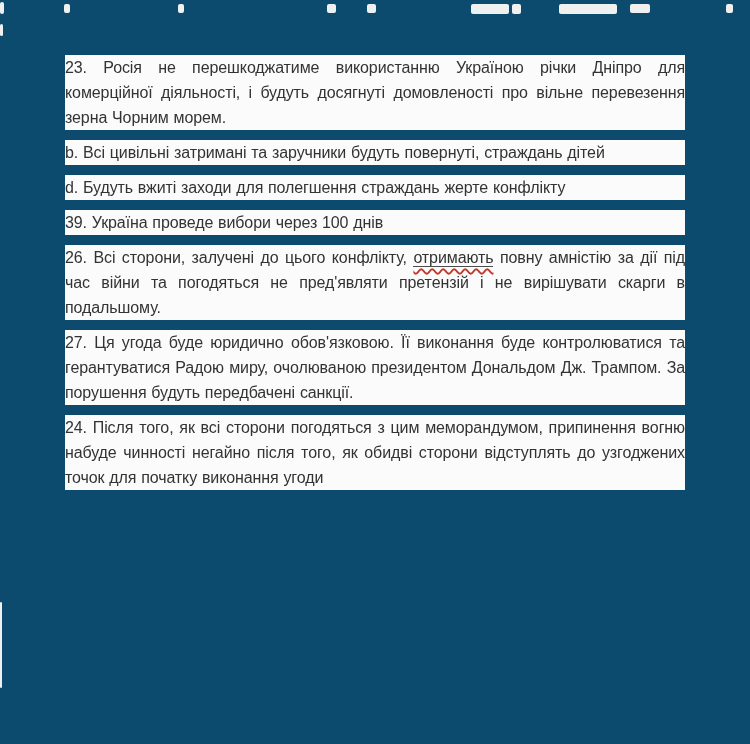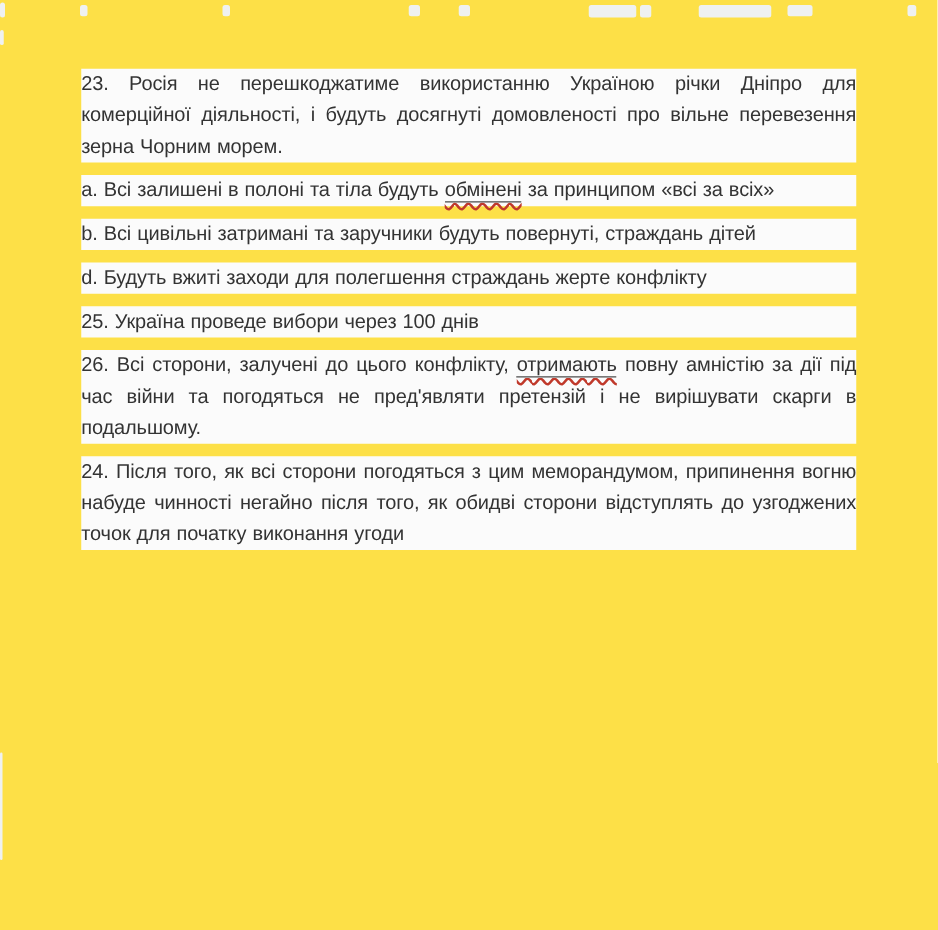--- a/index.html
+++ b/index.html
@@ -10,21 +10,21 @@
   body {
     width: 750px;
     height: 744px;
     position: relative;
     overflow: hidden;
     font-family: "Liberation Sans", sans-serif;
   }
   .page {
     position: absolute;
     inset: 0;
-    background: #fde047;
+    background: #0c4a6e;
   }
   .artifact {
     position: absolute;
     border-radius: 2px;
   }
   .doc-body {
     position: absolute;
     left: 65px;
     top: 55px;
     width: 620px;
@@ -61,20 +61,20 @@
       <div class="artifact" style="left: 471px; top: 4px; width: 38px; height: 10px; background: rgb(239, 241, 241);"></div>
       <div class="artifact" style="left: 512px; top: 4px; width: 9px; height: 10px; background: rgb(239, 241, 241);"></div>
       <div class="artifact" style="left: 559px; top: 4px; width: 58px; height: 10px; background: rgb(239, 241, 241);"></div>
       <div class="artifact" style="left: 630px; top: 4px; width: 20px; height: 9px; background: rgb(239, 241, 241);"></div>
       <div class="artifact" style="left: 726px; top: 4px; width: 7px; height: 9px; background: rgb(239, 241, 241);"></div>
       <div class="artifact" style="left: 0px; top: 24px; width: 3px; height: 12px; background: rgb(239, 241, 241);"></div>
       <div class="artifact" style="left: 0px; top: 602px; width: 2px; height: 86px; background: rgb(239, 241, 241);"></div>
     </div>
   <div class="doc-body" id="doc-body">
       <p class="para justify">23. Росія не перешкоджатиме використанню Україною річки Дніпро для комерційної діяльності, і будуть досягнуті домовленості про вільне перевезення зерна Чорним морем.</p>
-      <p class="para">a. Всі залишені в полоні та тіла будуть <span class="spellcheck">обмінені</span> за принципом «всі за всіх»</p>
       <p class="para">b. Всі цивільні затримані та заручники будуть повернуті, страждань дітей</p>
       <p class="para">d. Будуть вжиті заходи для полегшення страждань жерте конфлікту</p>
-      <p class="para">25. Україна проведе вибори через 100 днів</p>
+      <p class="para">39. Україна проведе вибори через 100 днів</p>
       <p class="para justify">26. Всі сторони, залучені до цього конфлікту, <span class="spellcheck">отримають</span> повну амністію за дії під час війни та погодяться не пред'являти претензій і не вирішувати скарги в подальшому.</p>
+      <p class="para justify">27. Ця угода буде юридично обов'язковою. Її виконання буде контролюватися та герантуватися Радою миру, очолюваною президентом Дональдом Дж. Трампом. За порушення будуть передбачені санкції.</p>
       <p class="para justify">24. Після того, як всі сторони погодяться з цим меморандумом, припинення вогню набуде чинності негайно після того, як обидві сторони відступлять до узгоджених точок для початку виконання угоди</p>
     </div>
 </div>
 
 </body></html>

